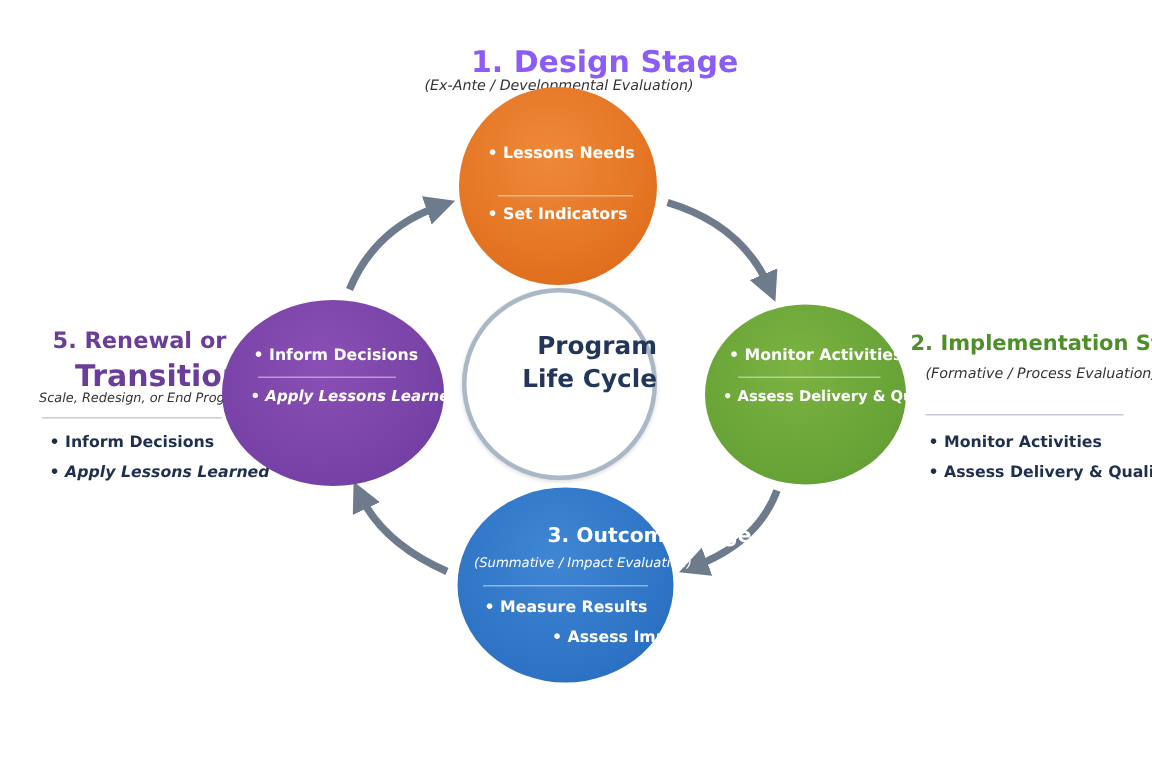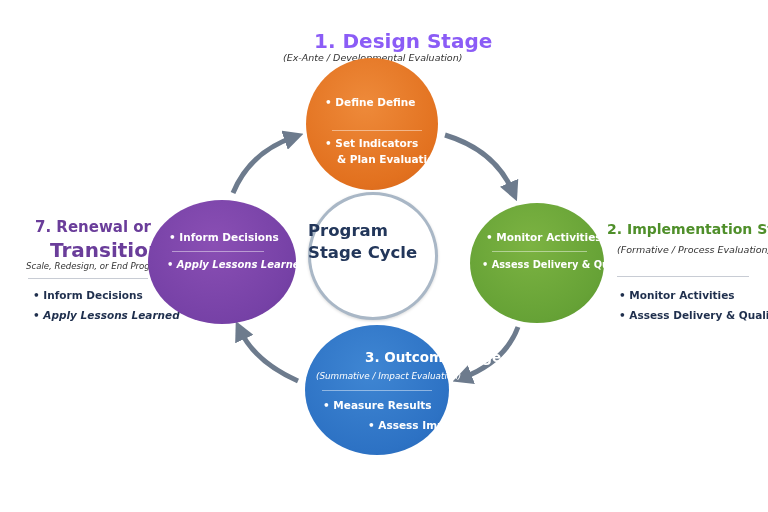--- a/index.html
+++ b/index.html
@@ -7,21 +7,21 @@
     svg.arrows { position: absolute; left: 0; top: 0; width: 768px; height: 512px; }
     .circle { position: absolute; border-radius: 50%; box-sizing: border-box; }
     .c-design { left: 306px; top: 58px; width: 132px; height: 132px; background: radial-gradient(circle at 45% 35%, #ee8a3a, #e2711f 70%, #d2621a); }
     .c-impl { left: 470px; top: 203px; width: 134px; height: 120px; background: radial-gradient(circle at 45% 35%, #7cb342, #66a236 70%, #5a922e); }
     .c-outcome { left: 305px; top: 325px; width: 144px; height: 130px; background: radial-gradient(circle at 45% 35%, #3f86d3, #2d72c4 70%, #2563b0); }
     .c-renewal { left: 148px; top: 200px; width: 148px; height: 124px; background: radial-gradient(circle at 45% 35%, #8a4fb4, #7641a6 70%, #683896); }
     .c-center { left: 308px; top: 192px; width: 130px; height: 128px; background: #fff; border: 3px solid #a9b7c6; box-shadow: 0 1px 3px rgba(0,0,0,0.15); }
     .ctext { position: absolute; color: #fff; font-size: 10.5px; font-weight: bold; white-space: nowrap; font-family: "DejaVu Sans", sans-serif; }
     .ctext .sub { padding-left: 12px; }
     .divider-w { position: absolute; height: 1px; background: rgba(255,255,255,0.45); }
-    .center-title { position: absolute; left: 308px; top: 220px; width: 130px; text-align: left; color: #22365a; font-size: 16.5px; font-weight: bold; line-height: 22px; }
+    .center-title { position: absolute; left: 308px; top: 220px; width: 130px; text-align: right; color: #22365a; font-size: 16.5px; font-weight: bold; line-height: 22px; }
     .stage-title { position: absolute; font-weight: bold; white-space: nowrap; }
     .stage-sub { position: absolute; font-style: italic; font-size: 9.5px; color: #333; white-space: nowrap; }
     .side-item { position: absolute; font-size: 10.5px; font-weight: bold; color: #1f2f4d; white-space: nowrap; }
     .gray-line { position: absolute; height: 1px; background: #c8ccd4; }
   </style>
 </head>
 <body>
 
 <svg class="arrows" viewBox="0 0 768 512">
   <defs>
@@ -32,53 +32,52 @@
   <path d="M445,135 Q495,150 513,192" stroke="#6d7b8d" stroke-width="5" fill="none" marker-end="url(#ah)"></path>
   <path d="M518,327 Q505,362 462,378" stroke="#6d7b8d" stroke-width="5" fill="none" marker-end="url(#ah)"></path>
   <path d="M298,381 Q255,362 240,330" stroke="#6d7b8d" stroke-width="5" fill="none" marker-end="url(#ah)"></path>
   <path d="M233,193 Q250,152 294,137" stroke="#6d7b8d" stroke-width="5" fill="none" marker-end="url(#ah)"></path>
 </svg>
 
 <div class="stage-title" style="left:314px; top:29px; font-size:20px; color:#8b5cf6;">1. Design Stage</div>
 <div class="stage-sub" style="left:283px; top:52px;">(Ex-Ante / Developmental Evaluation)</div>
 <div class="circle c-design"></div>
 <div class="ctext" style="left:325px; top:94px; line-height:16px;">
-  <div>• Define Define</div>
+  <div>• Lessons Needs</div>
 </div>
 <div class="divider-w" style="left:332px; top:130px; width:90px;"></div>
 <div class="ctext" style="left:325px; top:135px; line-height:16px;">
   <div>• Set Indicators</div>
-  <div class="sub">&amp; Plan Evaluation</div>
 </div>
 
 <div class="circle c-impl"></div>
 <div class="ctext" style="left:486px; top:231px;">• Monitor Activities</div>
 <div class="divider-w" style="left:492px; top:251px; width:95px;"></div>
 <div class="ctext" style="left:482px; top:259px; font-size:9.8px;">• Assess Delivery &amp; Quality</div>
 <div class="stage-title" style="left:607px; top:221px; font-size:14px; color:#4f8f2a;">2. Implementation Stage</div>
 <div class="stage-sub" style="left:617px; top:244px;">(Formative / Process Evaluation)</div>
 <div class="gray-line" style="left:617px; top:276px; width:132px;"></div>
 <div class="side-item" style="left:619px; top:289px;">•  Monitor Activities</div>
 <div class="side-item" style="left:619px; top:309px;">•  Assess Delivery &amp; Quality</div>
 
 <div class="circle c-outcome"></div>
 <div class="ctext" style="left:325px; top:349px; font-size:13.5px;margin-left:40px;">3. Outcome Stage</div>
 <div class="ctext" style="left:316px; top:371px; font-size:8.8px; font-weight:normal; font-style:italic;">(Summative / Impact Evaluation)</div>
 <div class="divider-w" style="left:322px; top:390px; width:110px;"></div>
 <div class="ctext" style="left:323px; top:399px;">• Measure Results</div>
 <div class="ctext" style="left:323px; top:419px;margin-left:45px;">• Assess Impact &amp; Value</div>
 
-<div class="stage-title" style="left:35px; top:218px; font-size:15px; color:#6a3d9a;">7. Renewal or</div>
+<div class="stage-title" style="left:35px; top:218px; font-size:15px; color:#6a3d9a;">5. Renewal or</div>
 <div class="stage-title" style="left:50px; top:238px; font-size:20px; color:#6a3d9a;">Transition</div>
 <div class="stage-sub" style="left:26px; top:261px; font-size:8.6px;">Scale, Redesign, or End Program</div>
 <div class="gray-line" style="left:28px; top:278px; width:120px;"></div>
 <div class="side-item" style="left:33px; top:289px;">•  Inform Decisions</div>
 <div class="side-item" style="left:33px; top:309px; font-style:italic;">•  Apply Lessons Learned</div>
 <div class="circle c-renewal"></div>
 <div class="ctext" style="left:169px; top:231px;">• Inform Decisions</div>
 <div class="divider-w" style="left:172px; top:251px; width:92px;"></div>
 <div class="ctext" style="left:167px; top:259px; font-style:italic; font-size:10px;">• Apply Lessons Learned</div>
 
 <div class="circle c-center"></div>
 <div class="center-title">
   <div>Program</div>
-  <div>Stage Cycle</div>
+  <div>Life Cycle</div>
 </div>
 
 </body></html>

